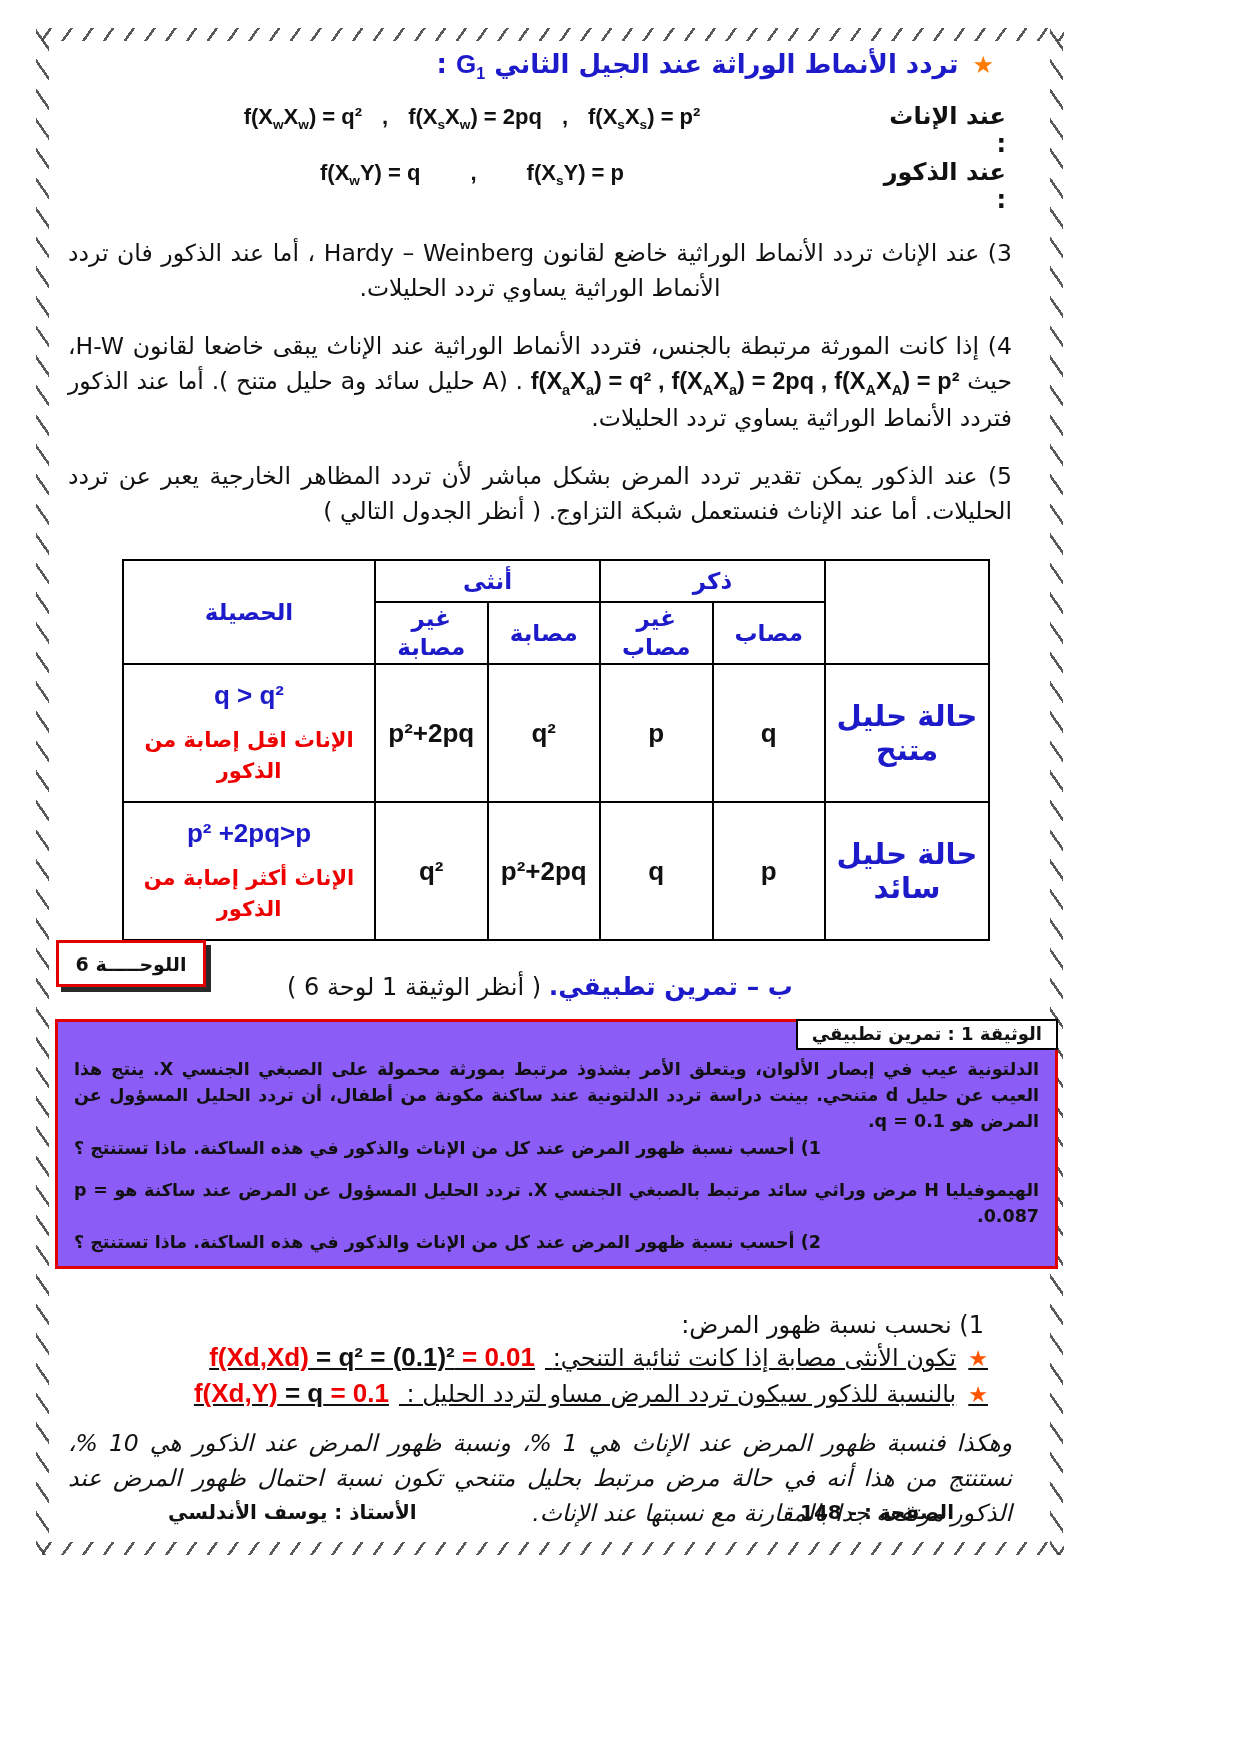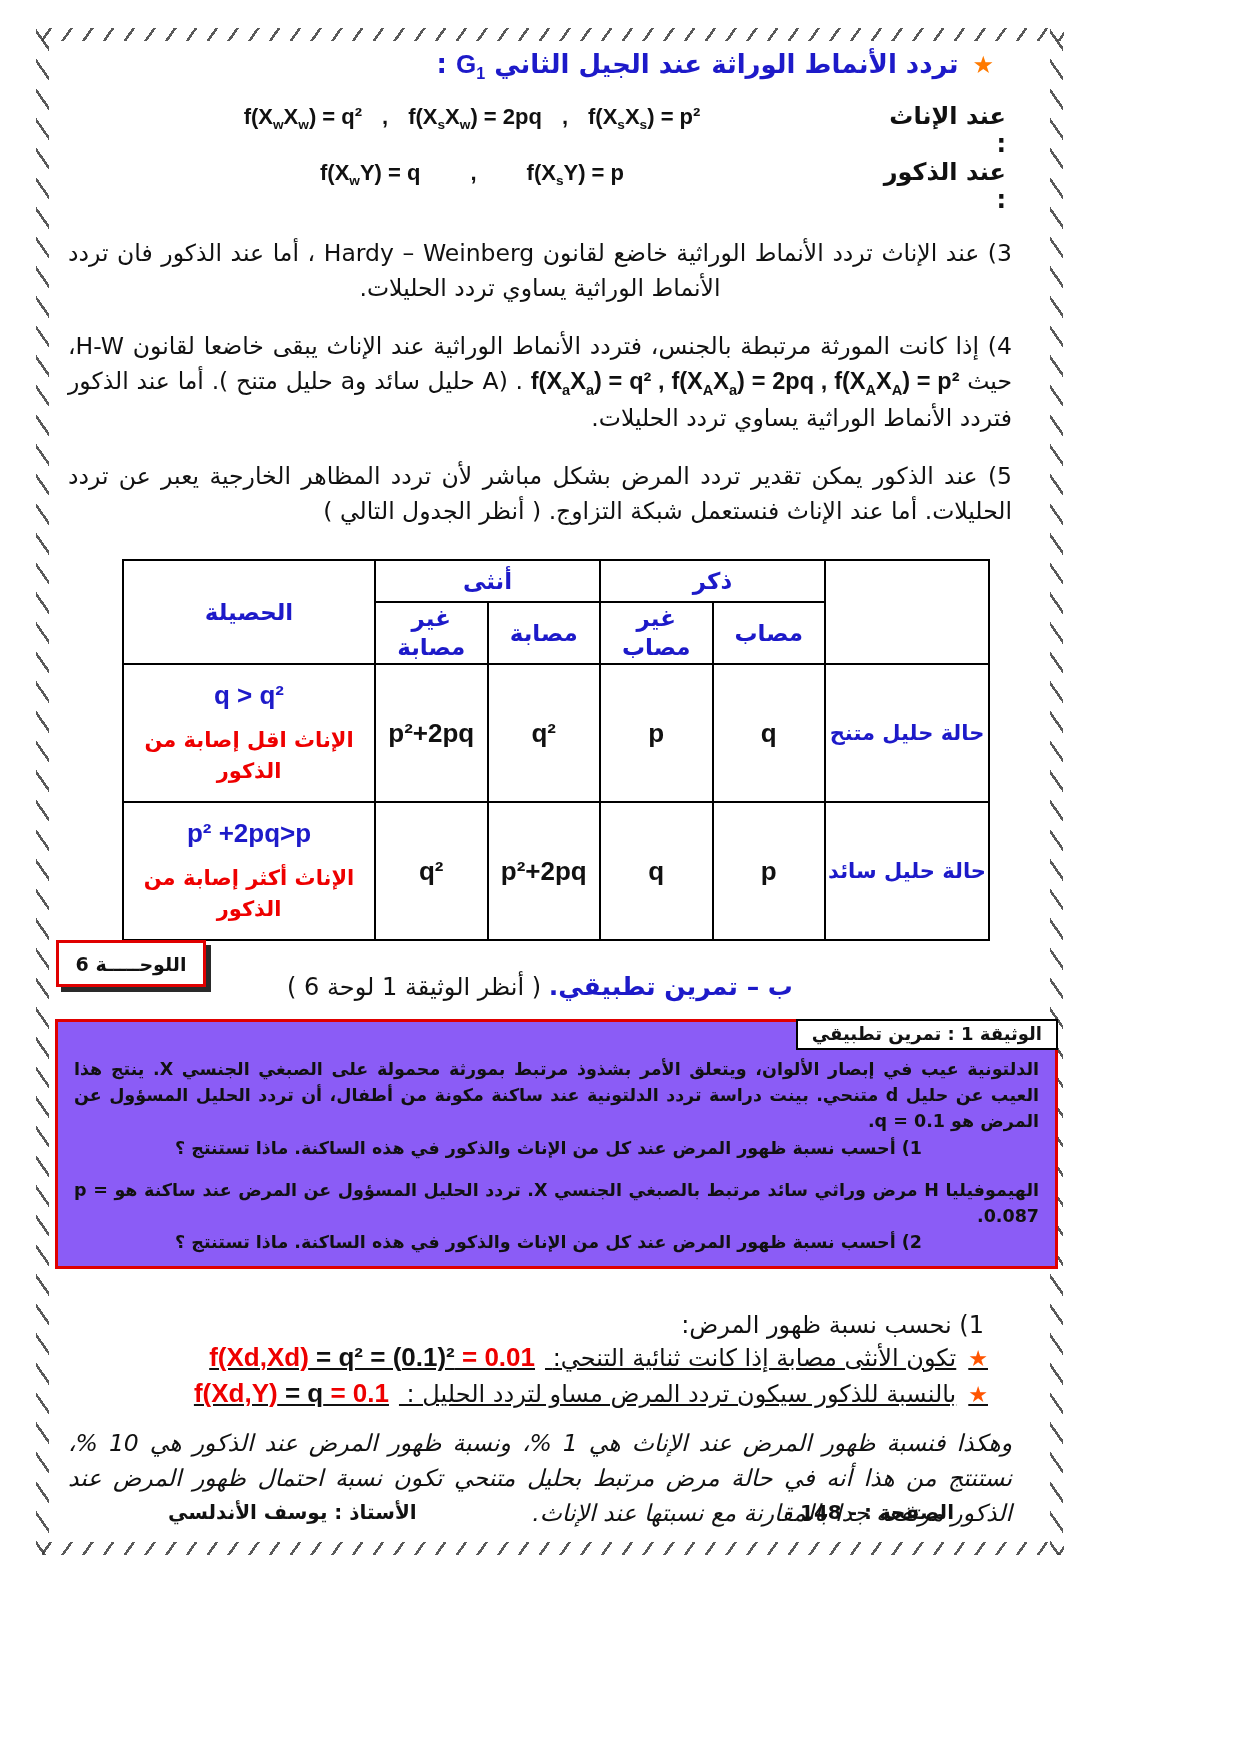--- a/index.html
+++ b/index.html
@@ -43,21 +43,21 @@
   
   .para { margin-top:22px; font-size:23.5px; line-height:1.5; text-align:justify; }
   .para.center-last { text-align:justify; text-align-last:center; }
   .formula-inline { font-family:"Liberation Sans",sans-serif; font-weight:bold; }
 
   
   table.ptable { border-collapse:collapse; margin-top:30px; margin-right:22px; width:868px; table-layout:fixed; direction:rtl; }
   table.ptable th, table.ptable td { border:2px solid #000; text-align:center; vertical-align:middle; padding:0; }
   table.ptable th { color:#1d1ac9; font-weight:bold; font-size:23px; line-height:1.25; }
   tr.hr1 { height:42px; } tr.hr2 { height:62px; } tr.body-row { height:138px; }
-  td.case { color:#1d1ac9; font-weight:bold; font-size:21px; }
+  td.case { color:#1d1ac9; font-weight:bold; font-size:29px; }
   td.val  { font-family:"Liberation Sans",sans-serif; font-size:26px; font-weight:bold; direction:ltr; }
   td.outcome .of { font-family:"Liberation Sans",sans-serif; direction:ltr; unicode-bidi:isolate; color:#1d1ac9; font-size:26px; font-weight:bold; margin-bottom:14px; }
   td.outcome .on { color:#ee0000; font-weight:bold; font-size:21px; line-height:1.45; }
 
   
   .secb { margin-top:28px; text-align:center; font-size:24px; line-height:1.4; }
   .secb .b1 { color:#1d1ac9; font-weight:bold; font-size:25px; }
   .secb .b2 { color:#111; }
 
   
@@ -65,21 +65,21 @@
            border:3px solid #e00000; box-shadow:5px 5px 0 #2a2a2a; z-index:5;
            display:flex; align-items:center; justify-content:center;
            font-weight:bold; font-size:19px; direction:rtl; }
 
   
   .docbox { position:relative; margin-top:14px; margin-left:-13px; margin-right:-46px;
             border:3px solid #e00000; padding:34px 16px 10px 16px; background:#8b5cf6; }
   .doctab { position:absolute; top:-3px; right:-3px; background:#fff; border:2px solid #000;
             padding:2px 14px 4px; font-weight:bold; font-size:18px; }
   .docbox p { font-size:17.5px; font-weight:bold; line-height:1.5; text-align:justify; direction:rtl; }
-  .docbox p.docq { padding-right:16px; text-align:center; }
+  .docbox p.docq { padding-right:16px; text-align:left; }
   .docbox p.sp { margin-top:16px; }
 
   
   .ansh { margin-top:42px; font-size:24px; text-align:right; padding-right:28px; }
   .star-line { font-size:24px; text-align:right; padding-right:24px; line-height:1.4;text-decoration:underline; }
   .star-line .star2 { color:#ff5400; font-size:22px; margin-left:12px; }
   .star-line .fml { font-family:"Liberation Sans",sans-serif; font-size:26px; font-weight:bold; margin-right:10px; }
   .concl { margin-top:14px;font-style:italic; }
 
   

